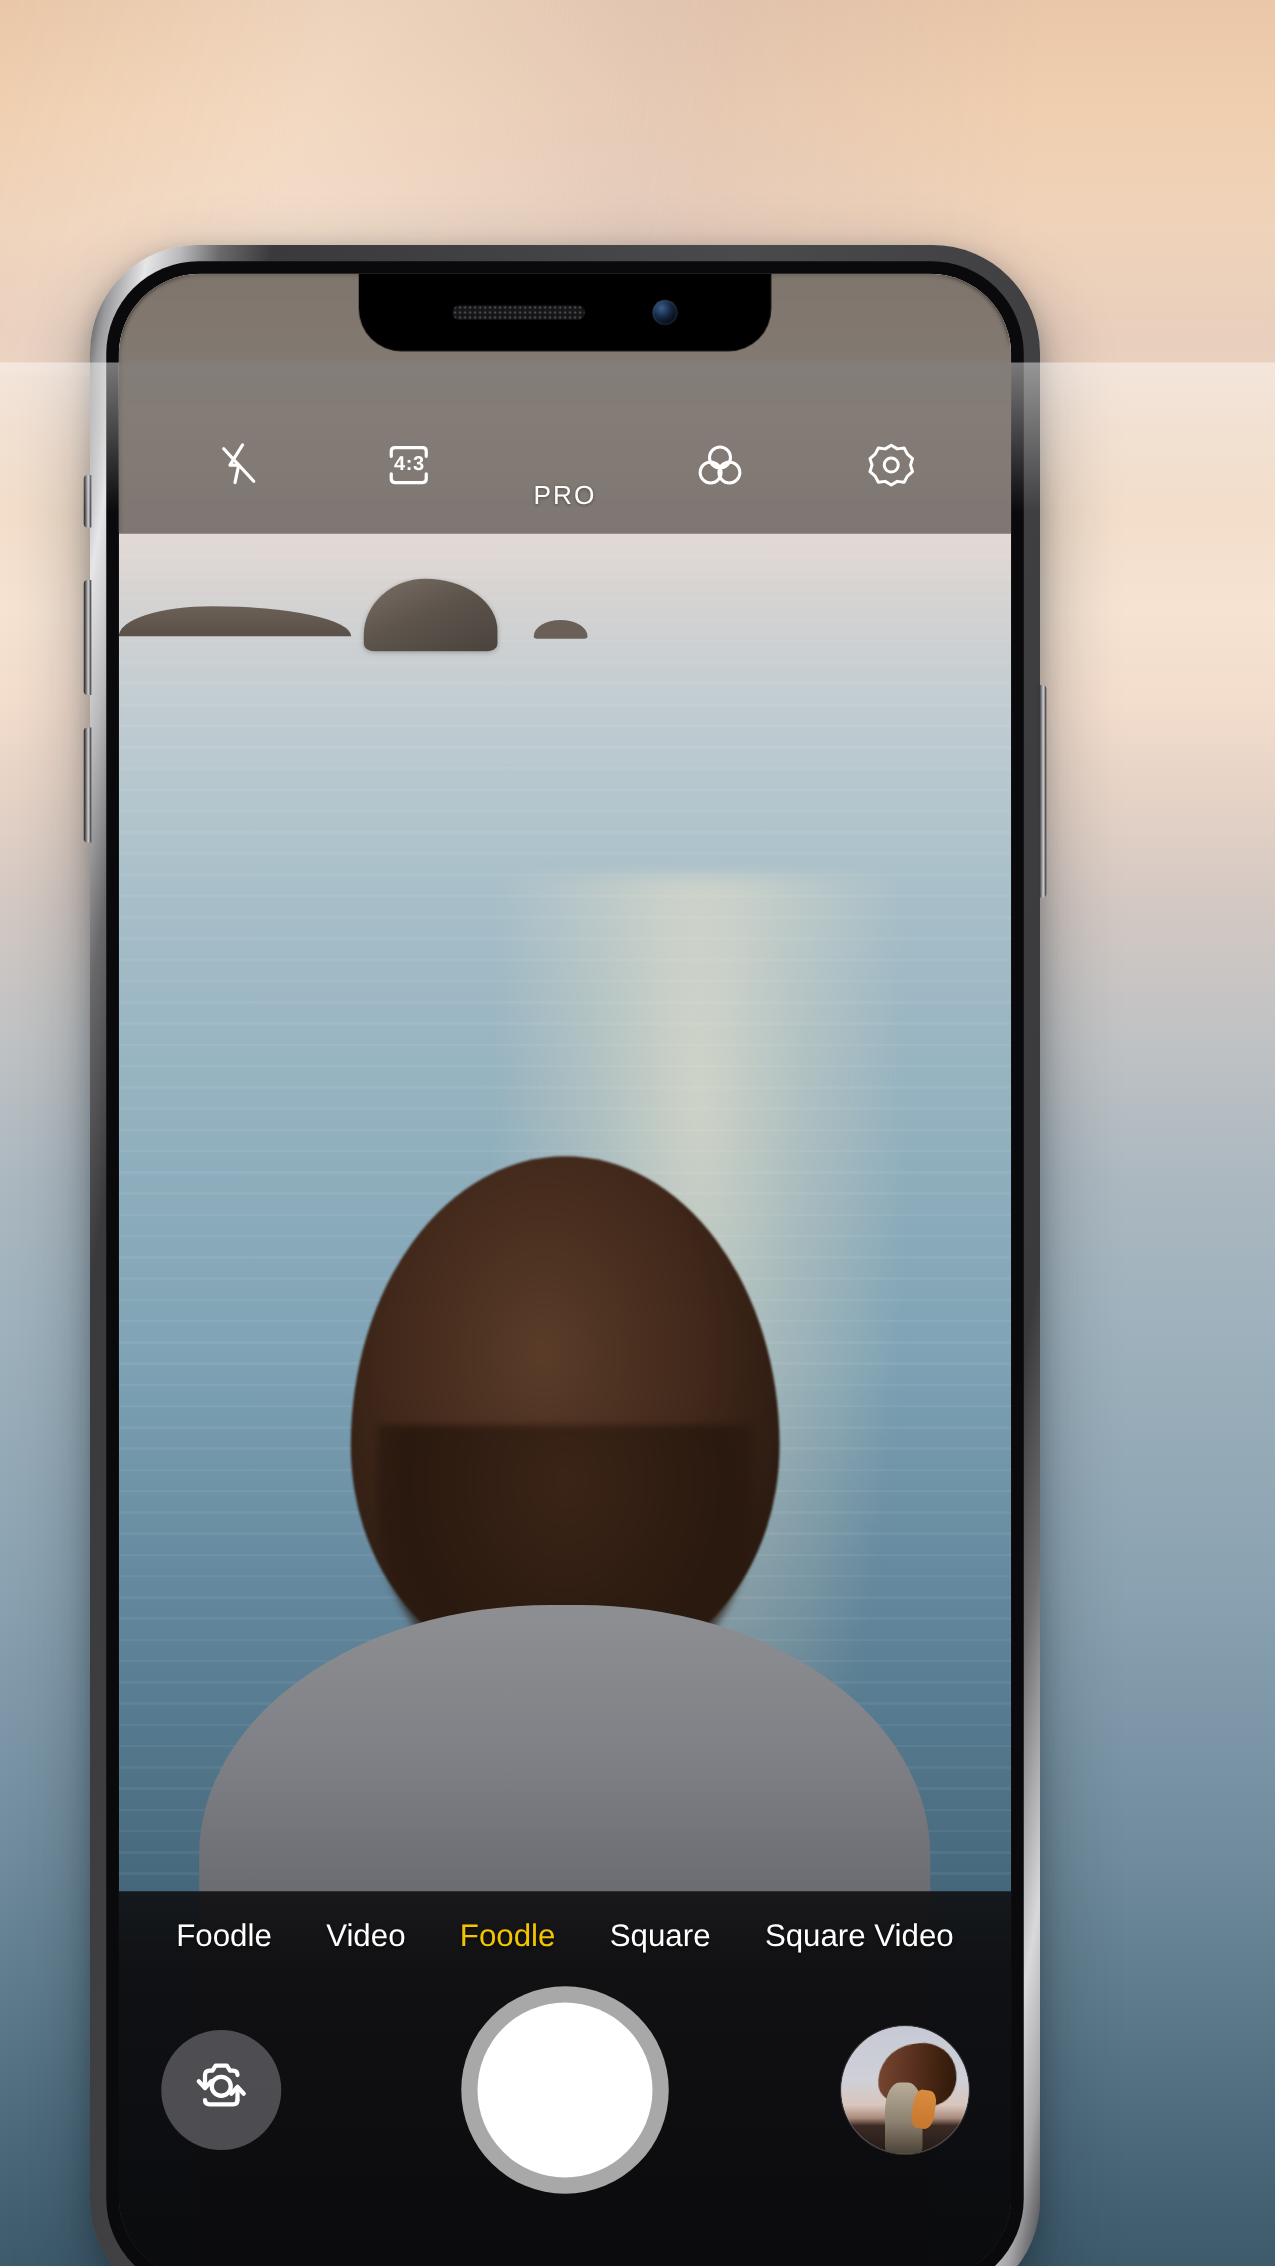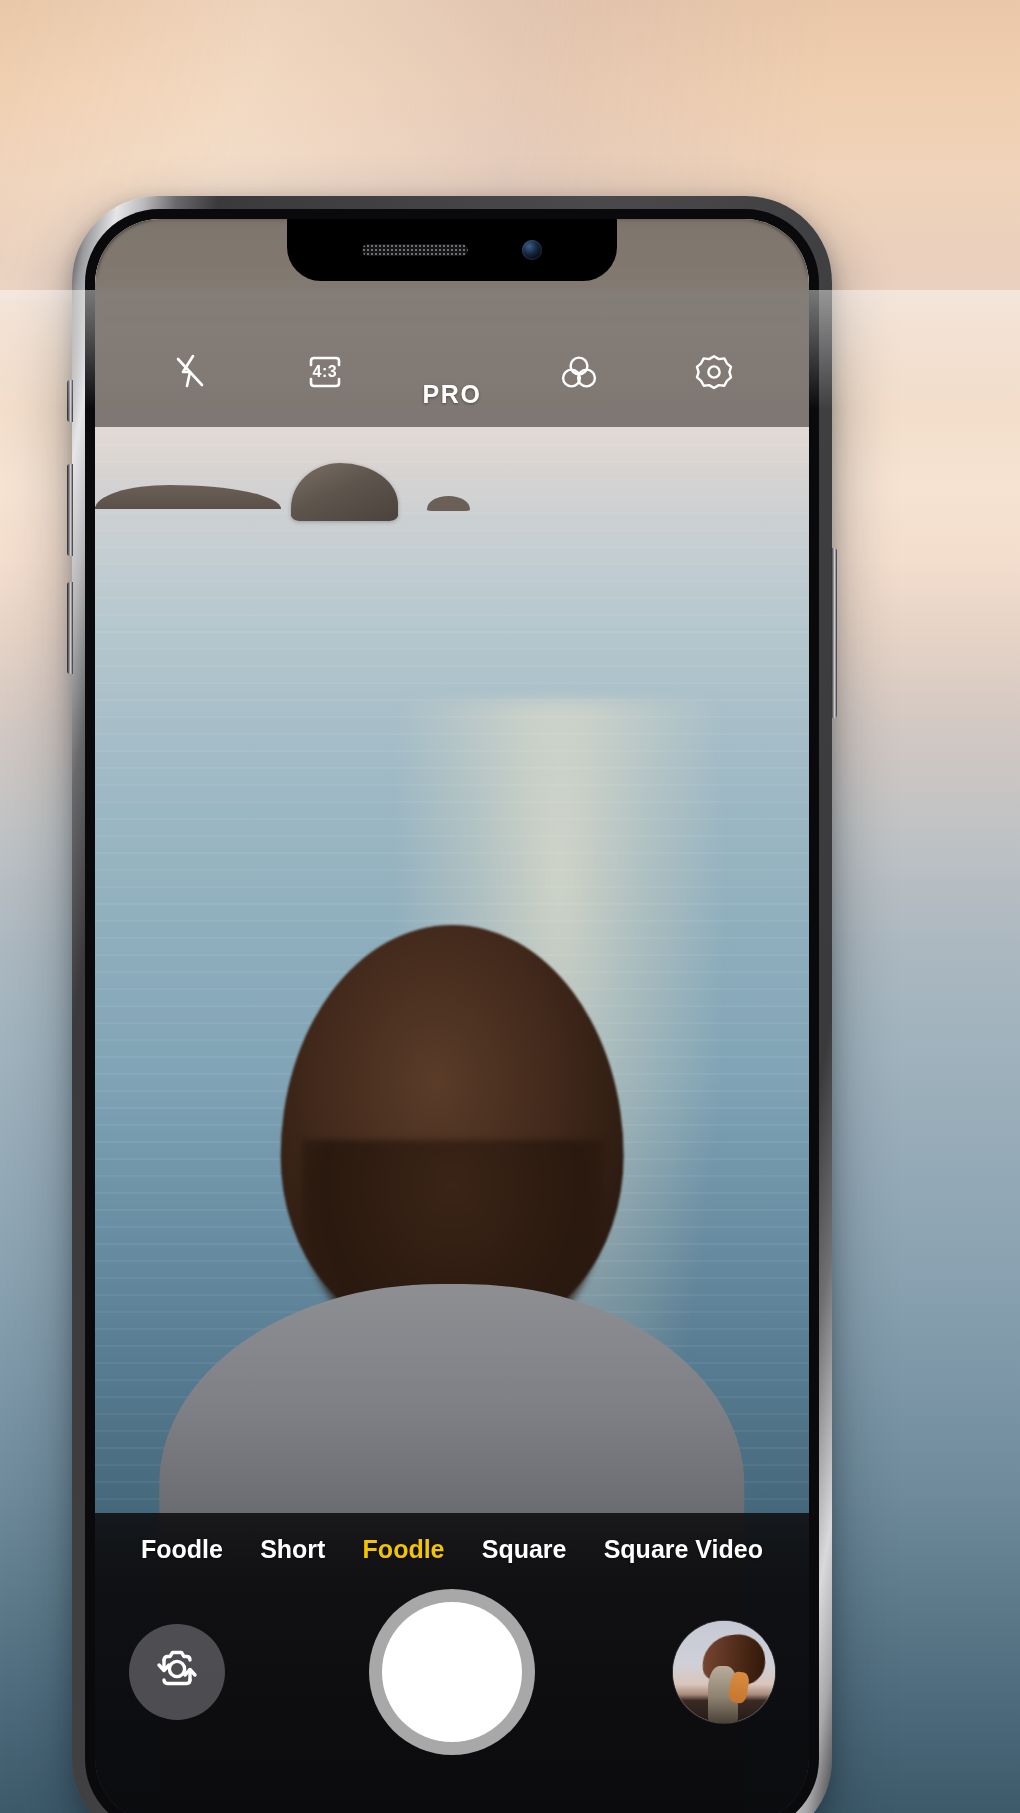--- a/index.html
+++ b/index.html
@@ -281,22 +281,22 @@
     width: 74px; height: 74px;
     display: flex;
     align-items: center;
     justify-content: center;
     cursor: pointer;
     color: #fff;
   }
   .tool-btn svg { display: block; }
   #pro-label {
     color: #ffffff;
-    font-size: 25px;
-    font-weight: bold;
+    font-size: 21px;
+    font-weight: normal;
     letter-spacing: 1.6px;
     cursor: pointer;
     text-shadow: 0 1px 3px rgba(0,0,0,0.4);
   }
   #ratio-btn { position: relative; }
   #ratio-text {
     position: absolute;
     left: 0; right: 0;
     text-align: center;
     font-size: 16px;
@@ -315,21 +315,21 @@
   }
   #mode-selector {
     display: flex;
     align-items: center;
     justify-content: space-between;
     padding: 22px 46px 8px;
   }
   .mode-item {
     color: #ffffff;
     font-size: 25px;
-    font-weight: bold;
+    font-weight: normal;
     cursor: pointer;
     white-space: nowrap;
     text-shadow: 0 1px 3px rgba(0,0,0,0.55);
   }
   .mode-item.active { color: #f2c500; }
 
   #capture-row {
     position: relative;
     height: 200px;
     display: flex;
@@ -493,21 +493,21 @@
               </svg>
             </span>
           </div>
 
         </div>
 
         <div id="bottom-bar">
 
           <div id="mode-selector">
             <div class="mode-item">Foodle</div>
-            <div class="mode-item">Short</div>
+            <div class="mode-item">Video</div>
             <div class="mode-item active">Foodle</div>
             <div class="mode-item">Square</div>
             <div class="mode-item">Square Video</div>
           </div>
 
           <div id="capture-row">
 
             <div id="switch-camera-btn">
               <span>
                 <svg width="58" height="52" viewBox="0 0 58 52" fill="none" stroke="#ffffff" stroke-width="3.4" stroke-linecap="round" stroke-linejoin="round">

